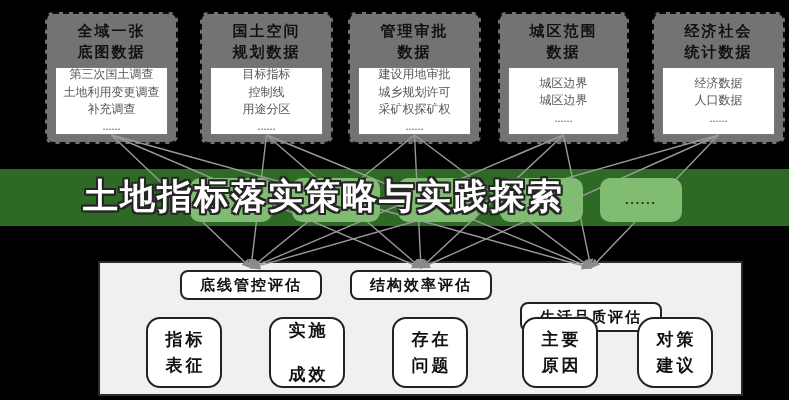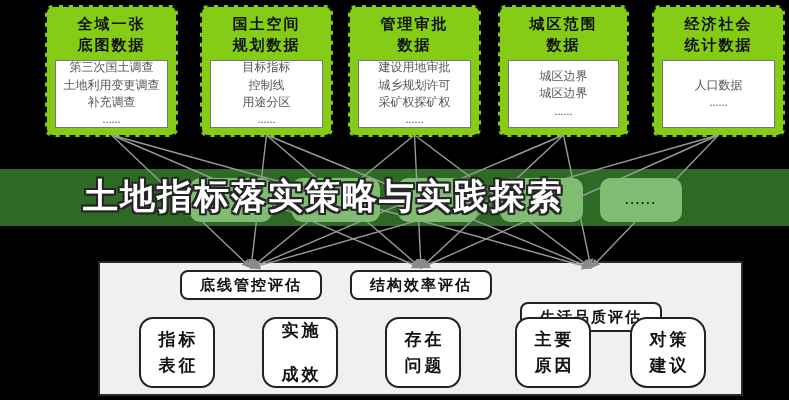--- a/index.html
+++ b/index.html
@@ -1,19 +1,19 @@
 <!DOCTYPE html>
 <html><head>
 <meta charset="utf-8">
 <style>
   html,body{margin:0;padding:0;background:#000;}
   #scene{position:relative;width:789px;height:400px;background:#000;overflow:hidden;
          font-family:"Liberation Serif","DejaVu Serif",serif;}
   
-  .src-box{position:absolute;top:5px;height:132px;background:#84cc16;
+  .src-box{position:absolute;top:12px;height:132px;background:#737373;
            border:2px dashed #0a0a0a;border-radius:8px;box-sizing:border-box;z-index:2;}
   .src-title{margin-top:7px;text-align:center;font-weight:bold;font-size:15px;
              line-height:1.4;letter-spacing:2px;color:#111;}
   .src-inner{position:absolute;left:8px;right:8px;top:53px;bottom:7px;background:#fff;
              border:1px solid #777;display:flex;flex-direction:column;justify-content:center;
              text-align:center;color:#555;font-size:12px;line-height:1.45;}
   
   #band{position:absolute;left:0;top:169px;width:789px;height:57px;z-index:0;}
   .chip{position:absolute;top:178px;height:44px;border-radius:10px;z-index:4;
         display:flex;align-items:center;justify-content:center;
@@ -30,21 +30,21 @@
   #panel{position:absolute;left:98px;top:261px;width:645px;height:135px;background:#f0f0f0;
          border:2px solid #2b2b2b;box-sizing:border-box;z-index:1;font-family:Liberation Serif, serif;}
   .eval-box{position:absolute;top:7px;width:142px;height:30px;background:#fff;
             border:2px solid #222;border-radius:8px;box-sizing:border-box;
             display:flex;align-items:center;justify-content:center;
             font-weight:bold;font-size:15px;letter-spacing:2px;color:#111;}
   .out-box{position:absolute;top:54px;width:76px;height:71px;background:#fff;
            border:2px solid #222;border-radius:14px;box-sizing:border-box;
            display:flex;flex-direction:column;align-items:center;justify-content:center;
            font-weight:bold;font-size:17px;line-height:1.5;letter-spacing:3px;color:#111;
-           text-indent:3px;}
+           text-indent:3px;margin-left:7px;}
 </style>
 </head>
 <body>
 
 <div id="scene">
 
   <div class="src-box" style="left:45px;width:133px;">
     <div class="src-title">
       <div>全域一张</div>
       <div>底图数据</div>
@@ -94,20 +94,21 @@
       <div>......</div>
     </div>
   </div>
 
   <div class="src-box" style="left:652px;width:133px;">
     <div class="src-title">
       <div>经济社会</div>
       <div>统计数据</div>
     </div>
     <div class="src-inner">
+      <div>经济数据</div>
       <div>人口数据</div>
       <div>......</div>
     </div>
   </div>
 
   <div id="band" style="background: rgb(46, 106, 37);"></div>
   <div class="chip" style="left: 190px; width: 82px; background: rgb(128, 189, 114);"></div>
   <div class="chip" style="left: 292px; width: 88px; background: rgb(128, 189, 114);"></div>
   <div class="chip" style="left: 398px; width: 80px; background: rgb(128, 189, 114);"></div>
   <div class="chip" style="left: 500px; width: 83px; background: rgb(128, 189, 114);"></div>

